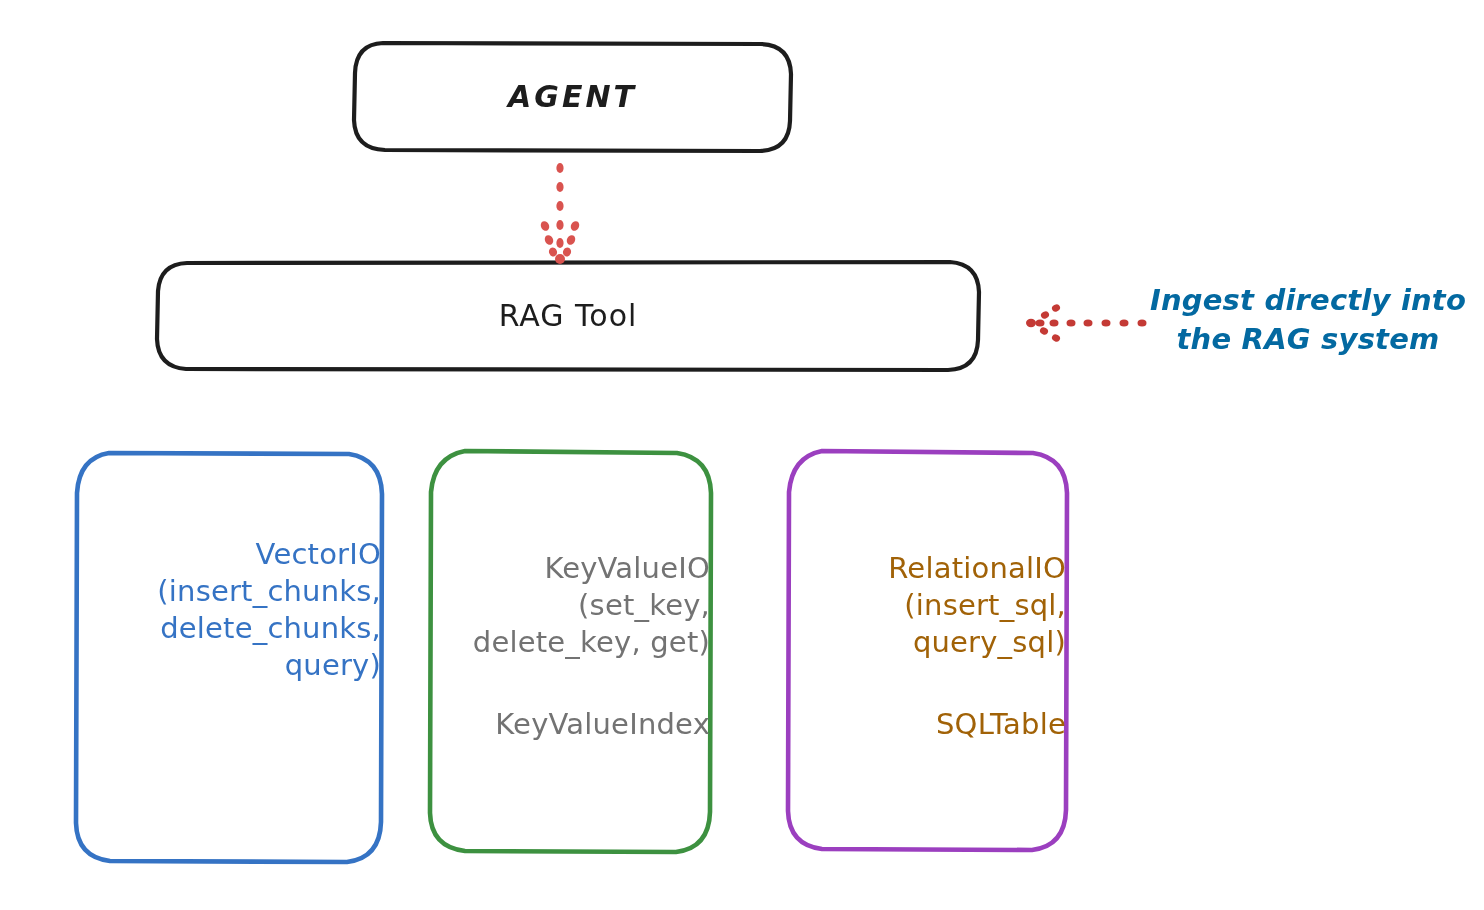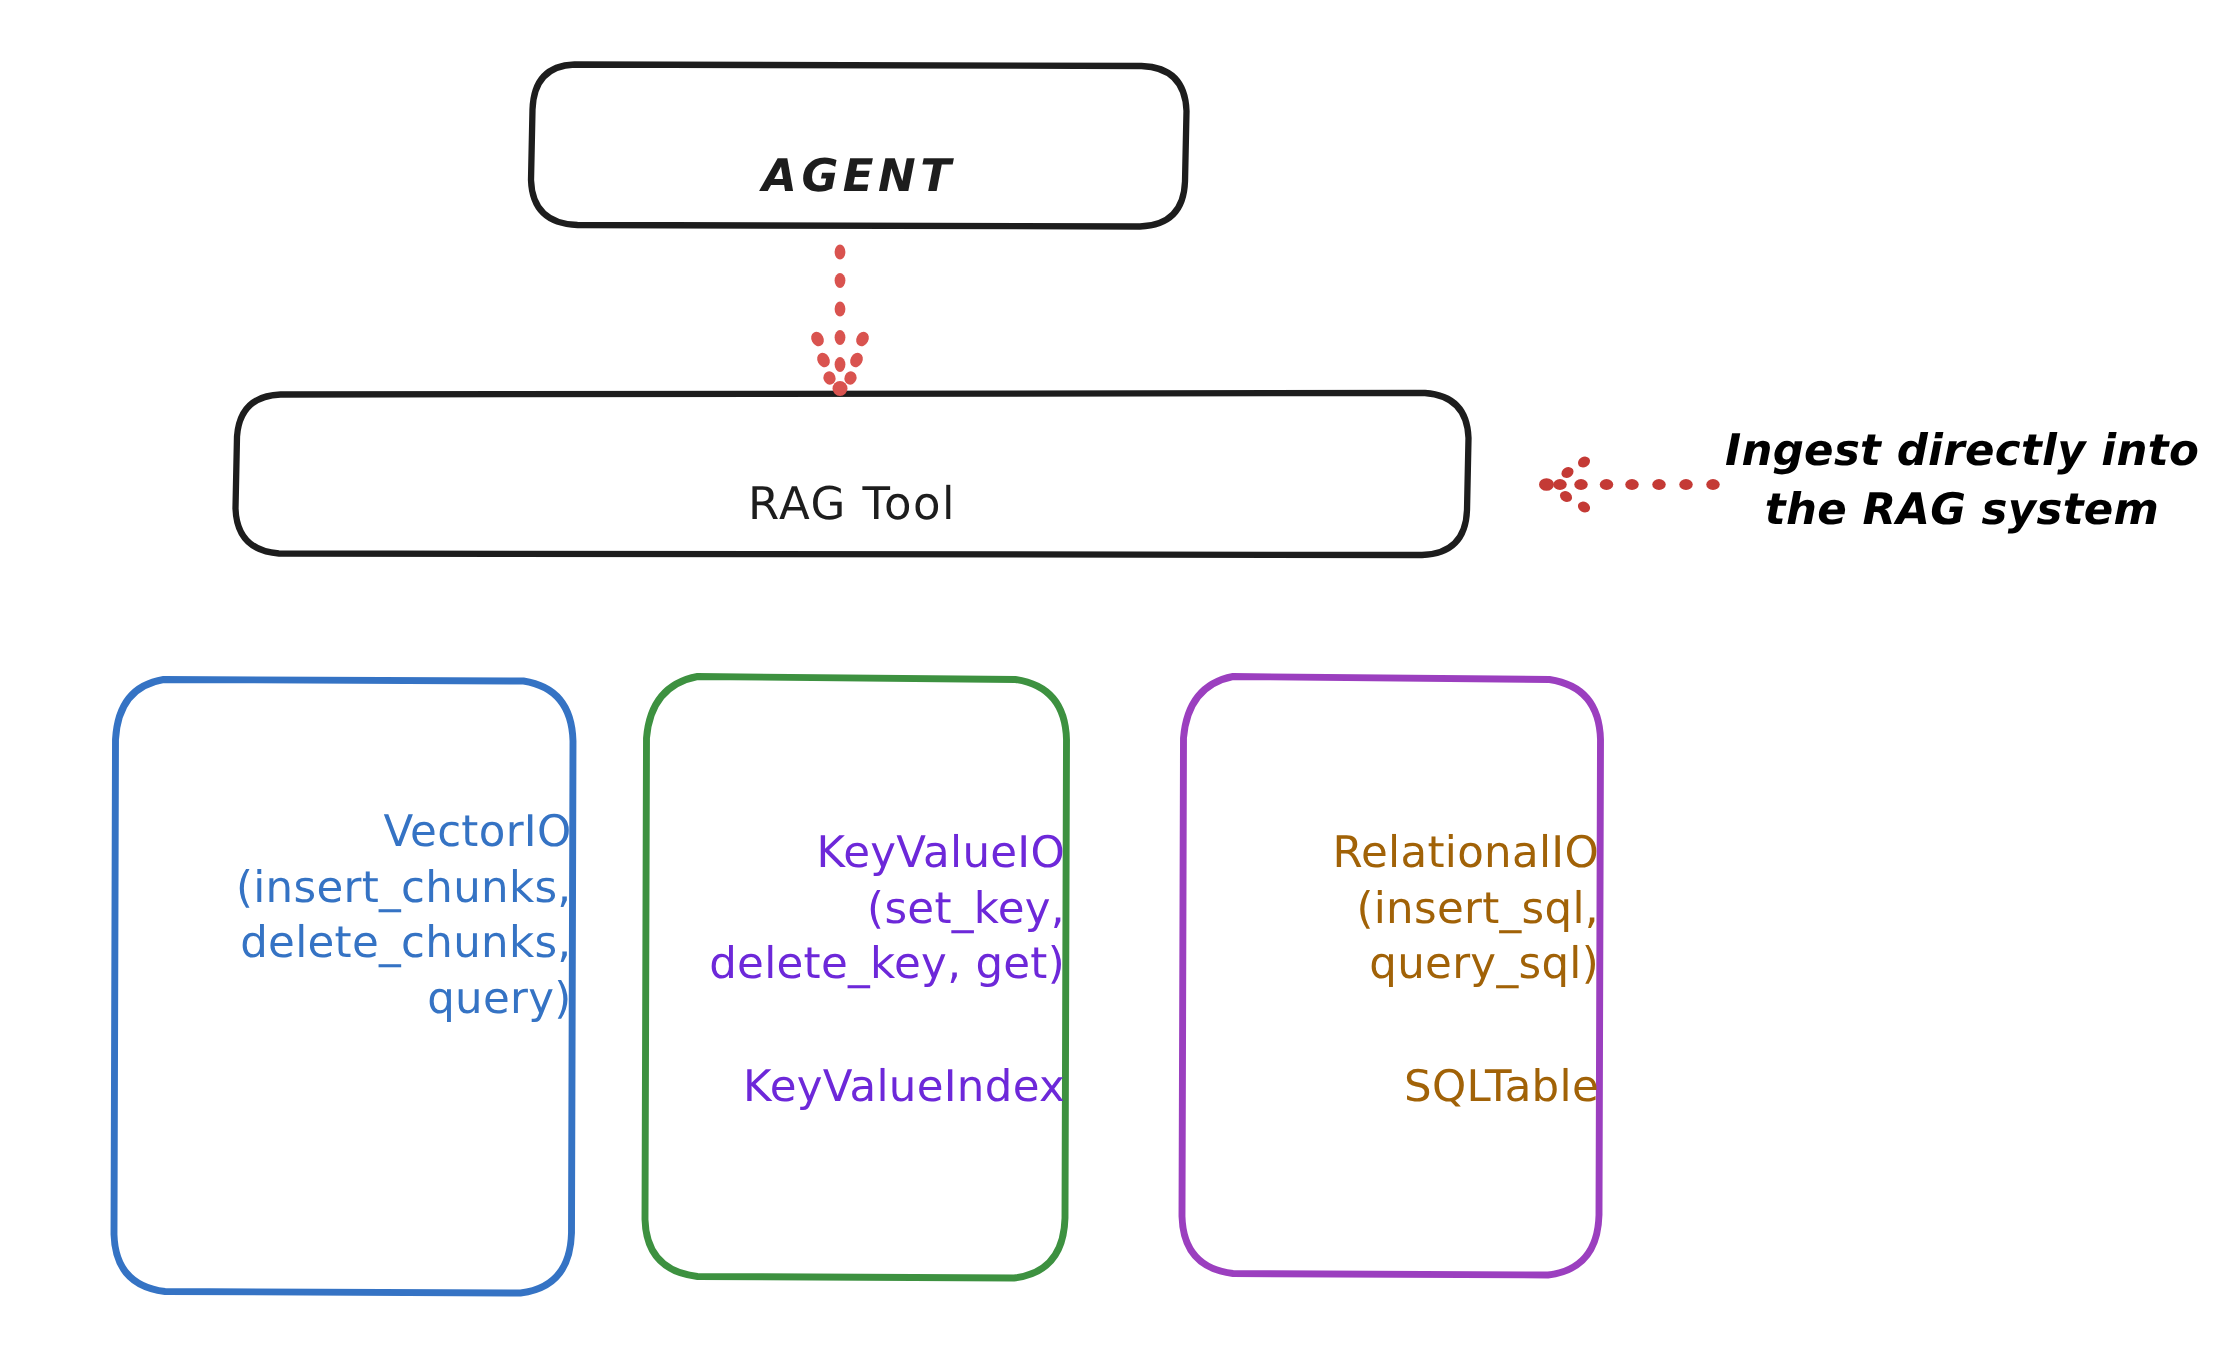--- a/index.html
+++ b/index.html
@@ -32,21 +32,20 @@
     pointer-events: none;
   }
   .node-label {
     position: absolute;
     left: 0;
     right: 0;
     text-align: center;
     white-space: pre-line;
     font-family: "DejaVu Sans", sans-serif;
     letter-spacing: 0.5px;
-    margin-top: 21px;
   }
 
   
   .box-agent {
     left: 352px;
     top: 41px;
     width: 441px;
     height: 112px;
   }
   .box-ragtool {
@@ -106,23 +105,23 @@
   }
   .store-api { top: 86px; }
   .store-index { top: 254px; }
 
   .box-keyvalue .store-api,
   .box-relational .store-api { top: 102px; }
   .box-keyvalue .store-index,
   .box-relational .store-index { top: 258px; }
 
   .c-blue   { color: #3573c4; }
-  .c-green  { color: #6d28d9; }
+  .c-green  { color: #737373; }
   .c-purple { color: #a16207; }
-  .c-red    { color: #000000; }
+  .c-red    { color: #0369a1; }
 
   
   .connector {
     position: absolute;
     overflow: visible;
     pointer-events: none;
   }
   .arrow-down {
     left: 520px;
     top: 160px;

